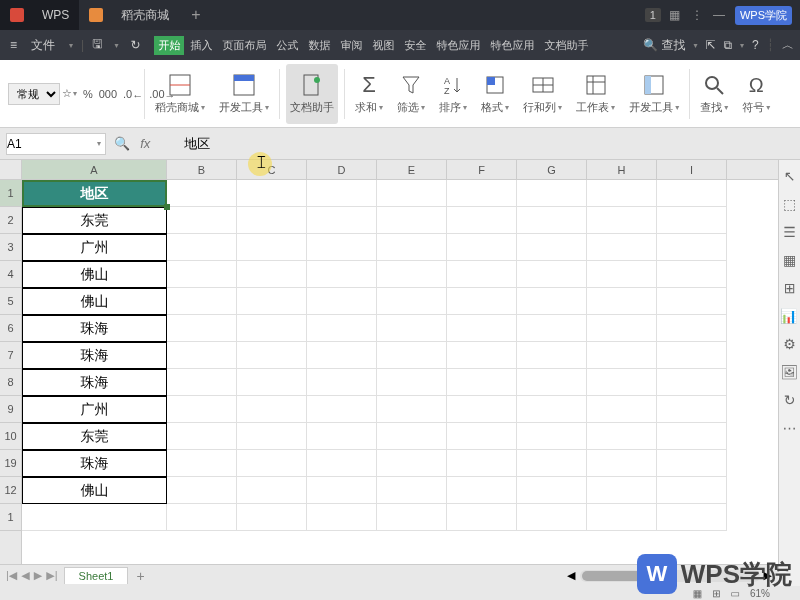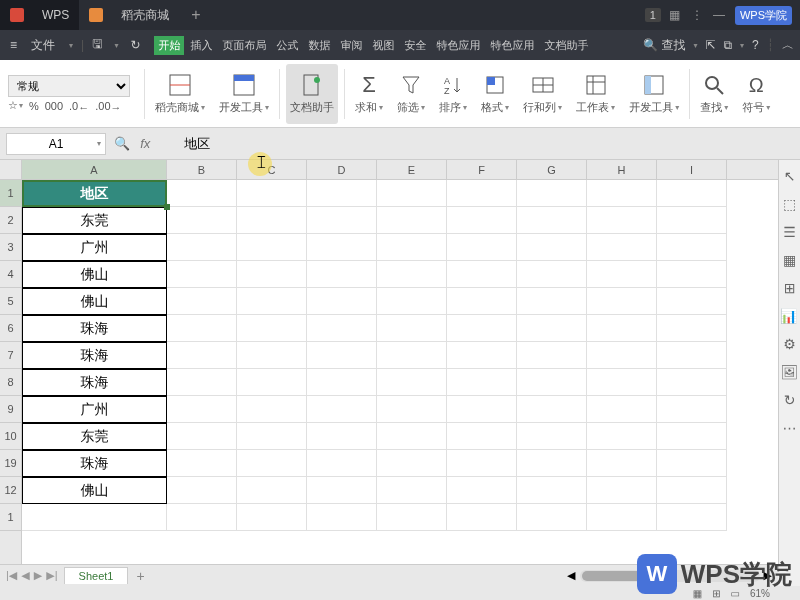--- a/index.html
+++ b/index.html
@@ -27,34 +27,34 @@
 .menu-icon-btn { padding: 2px 4px; color: #ccc; }
 .menu-file { padding: 0 6px; }
 .menu-tabs { display: flex; gap: 2px; margin-left: 6px; }
 .menu-tab { padding: 2px 4px; font-size: 11px; }
 .menu-tab.active { background: #3ca85a; color: #fff; }
 .menubar-right { margin-left: auto; display: flex; align-items: center; gap: 8px; }
 .search-box { display: flex; align-items: center; gap: 3px; }
 
 
 .ribbon { height: 68px; background: #fff; border-bottom: 1px solid #d0d0d0; display: flex; align-items: center; padding: 4px 8px; gap: 6px; }
-.ribbon-left { display: flex; flex-direction: column; gap: 2px; width: 130px; }
+.ribbon-left { display: flex; flex-direction: row; gap: 2px; width: 130px; }
 .format-select { height: 22px; border: 1px solid #ccc; font-size: 11px; padding: 0 4px; width: 122px; }
 .format-row { display: flex; gap: 6px; align-items: center; font-size: 11px; color: #555; }
 .fmt-btn { display: flex; align-items: center; gap: 1px; }
 .ribbon-group { display: flex; flex-direction: column; align-items: center; justify-content: center; gap: 2px; padding: 0 4px; font-size: 11px; color: #555; height: 60px; }
 .ribbon-group.highlighted { background: #e0e0e0; border-radius: 3px; }
 .ribbon-icon-lg { width: 26px; height: 26px; display: flex; align-items: center; justify-content: center; }
 .ribbon-label { display: flex; align-items: center; gap: 2px; font-size: 11px; }
 .dropdown-caret { font-size: 8px; color: #888; }
 .ribbon-sep { width: 1px; height: 50px; background: #e0e0e0; }
 
 
 .formulabar { height: 32px; background: #e8e8e8; border-bottom: 1px solid #ccc; display: flex; align-items: center; padding: 0 6px; gap: 8px; }
-.namebox { width: 100px; height: 22px; background: #fff; border: 1px solid #ccc; font-size: 12px; text-align: center; display: flex; align-items: center; justify-content: center; position: relative; }
+.namebox { width: 100px; height: 22px; background: #fff; border: 1px solid #ccc; font-size: 12px; text-align: center; display: flex; align-items: center; position: relative; }
 .namebox-caret { position: absolute; right: 4px; font-size: 8px; color: #888; }
 .fb-icons { display: flex; gap: 10px; color: #777; font-size: 13px; align-items: center; }
 .formula-input { flex: 1; font-size: 13px; padding-left: 4px; position: relative; }
 .cursor-highlight { position: absolute; left: 248px; top: 152px; width: 24px; height: 24px; background: #f5d949; border-radius: 50%; opacity: 0.6; z-index: 50; pointer-events: none; }
 .text-cursor { position: absolute; left: 255px; top: 152px; font-size: 18px; z-index: 51; pointer-events: none; }
 
 
 .sheet-container { position: absolute; top: 160px; left: 0; right: 22px; bottom: 28px; background: #fff; display: flex; flex-direction: column; }
 .col-headers { height: 20px; display: flex; background: #e8e8e8; border-bottom: 1px solid #ccc; }
 .corner { width: 22px; border-right: 1px solid #ccc; background: #e8e8e8; }

